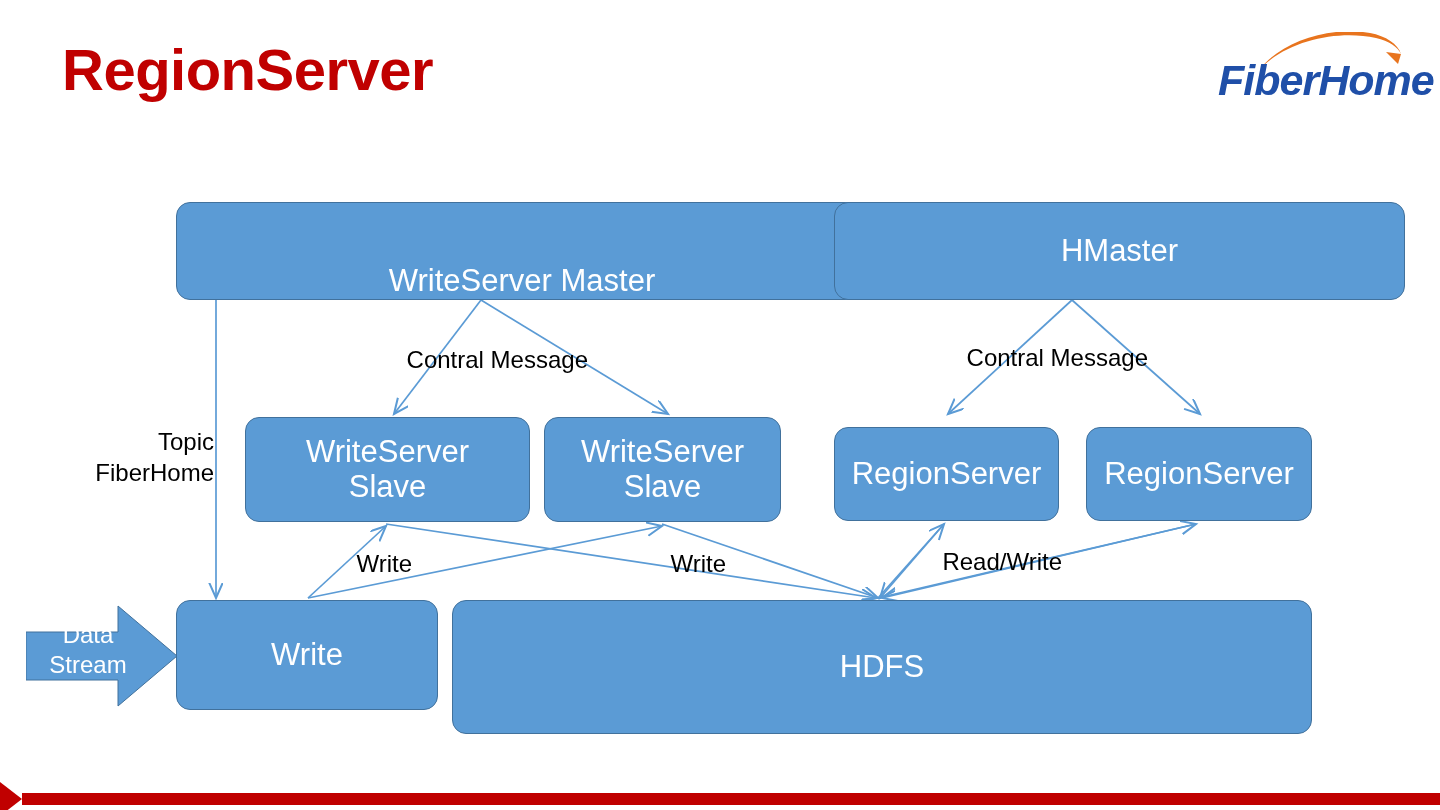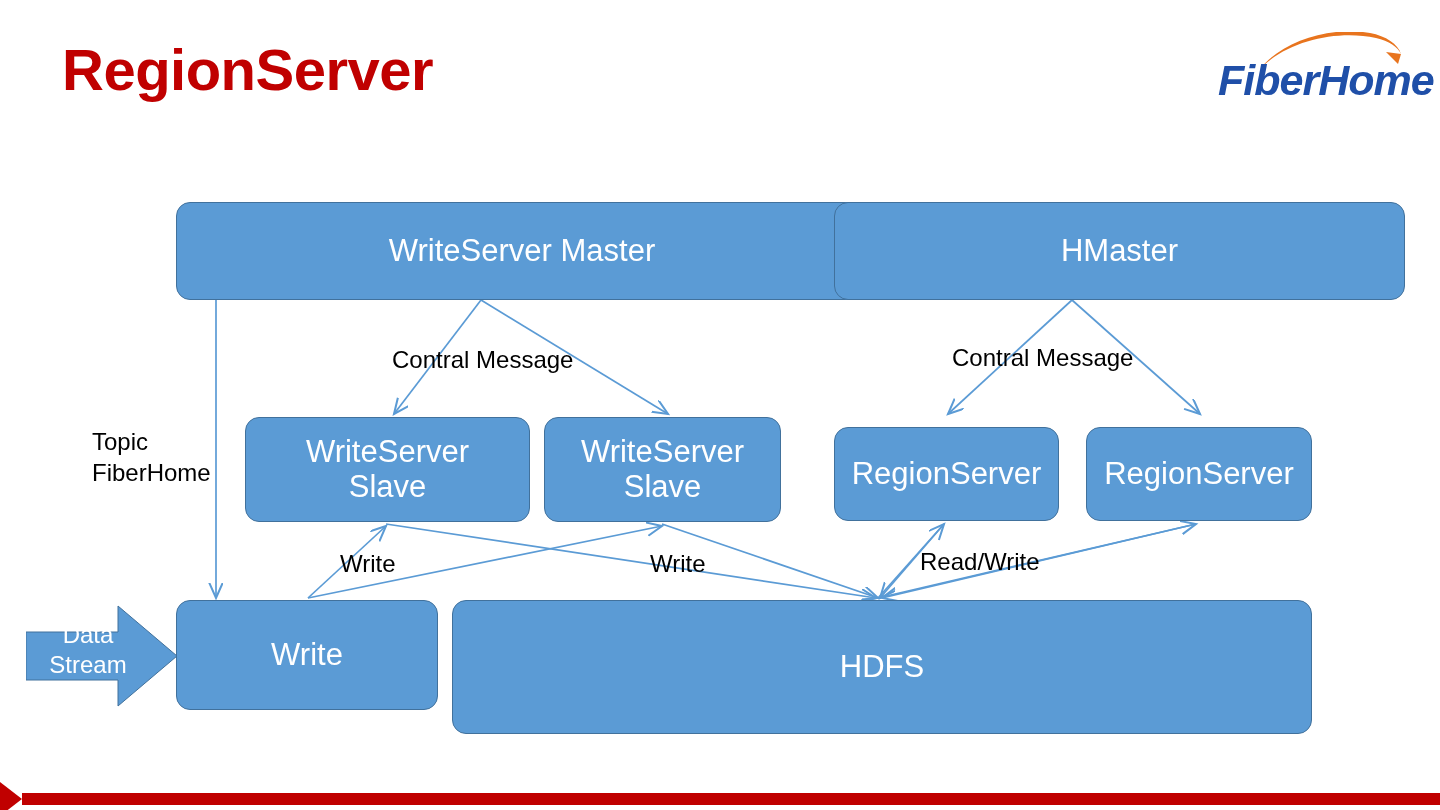--- a/index.html
+++ b/index.html
@@ -100,21 +100,21 @@
     z-index: 2;
   }
 
   
   .edge-label {
     position: absolute;
     color: #000000;
     font-size: 24px;
     line-height: 1.3;
     white-space: pre-line;
-    text-align: left;
+    text-align: right;
   }
 
   
   #bottom-bar {
     position: absolute;
     left: 22px;
     top: 793px;
     width: 1418px;
     height: 12px;
     background: #C00000;
@@ -168,21 +168,21 @@
       <path d="M386,524 L876,598"></path>
       <path d="M662,524 L878,598"></path>
 
       <path d="M878,598 L944,524"></path>
       <path d="M944,524 L880,598"></path>
       <path d="M878,598 L1196,524"></path>
       <path d="M1196,524 L882,598"></path>
     </g>
   </svg>
 
-  <div class="node" style="left:176px; top:202px; width:692px; height:98px;">
+  <div class="node" style="left:176px; top:202px; width:692px; height:98px;align-items:flex-end;">
     <span>WriteServer Master</span>
   </div>
 
   <div class="node" style="left:834px; top:202px; width:571px; height:98px;">
     <span>HMaster</span>
   </div>
 
   <div class="node two-line" style="left:245px; top:417px; width:285px; height:105px;">
     <span style="white-space:pre-line;">WriteServer
 Slave</span>

